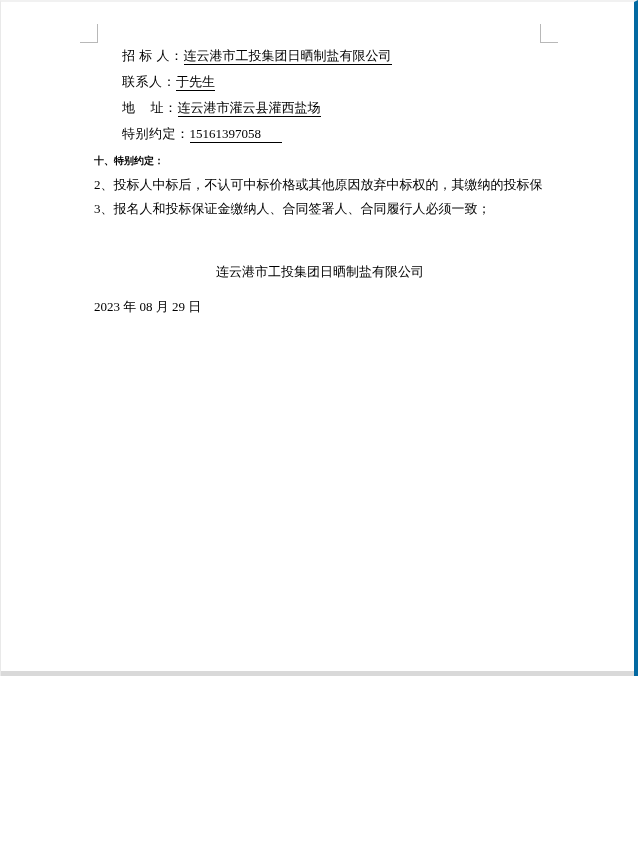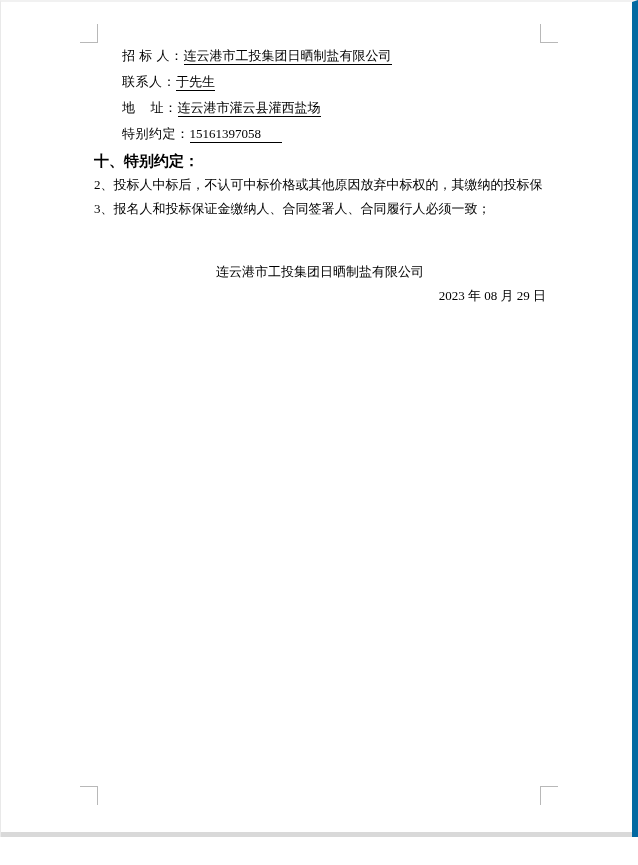--- a/index.html
+++ b/index.html
@@ -3,26 +3,26 @@
 <meta charset="utf-8">
 <style>
   html, body {
     margin: 0;
     padding: 0;
     background: #ffffff;
   }
   .page {
     position: relative;
     width: 638px;
-    height: 837px;
+    height: 676px;
     background: #ffffff;
     box-sizing: border-box;
     border-top: 2px solid #f1f1f1;
     border-left: 1px solid #e9e9e9;
-    border-right: 6px solid #0369a1;
+    border-right: 4px solid #0369a1;
     overflow: hidden;
     font-family: "Liberation Serif", "DejaVu Serif", serif;
     color: #000000;
   }
   .bottom-edge {
     position: absolute;
     left: 0;
     right: 0;
     bottom: 0;
     height: 5px;
@@ -61,34 +61,35 @@
     padding-bottom: 1px;
   }
   .field-value.ext {
     padding-right: 21px;
     margin-top: 27px;
   }
   .terms-heading {
     margin-top: 2px;
     line-height: 24px;
     font-weight: bold;
-    font-size: 15px;
+    font-size: 10px;
   }
   .term-line {
     line-height: 23.5px;
     white-space: nowrap;
   }
   .sig-company {
     margin-top: 40px;
     line-height: 24px;
     text-align: center;
   }
   .sig-date {
+    margin-top: 11px;
     line-height: 24px;
-    text-align: right;
+    text-align: left;
   }
 </style>
 </head>
 <body>
 
 <div class="page">
 
   <div class="crop tl"></div>
   <div class="crop tr"></div>
   <div class="crop bl"></div>

